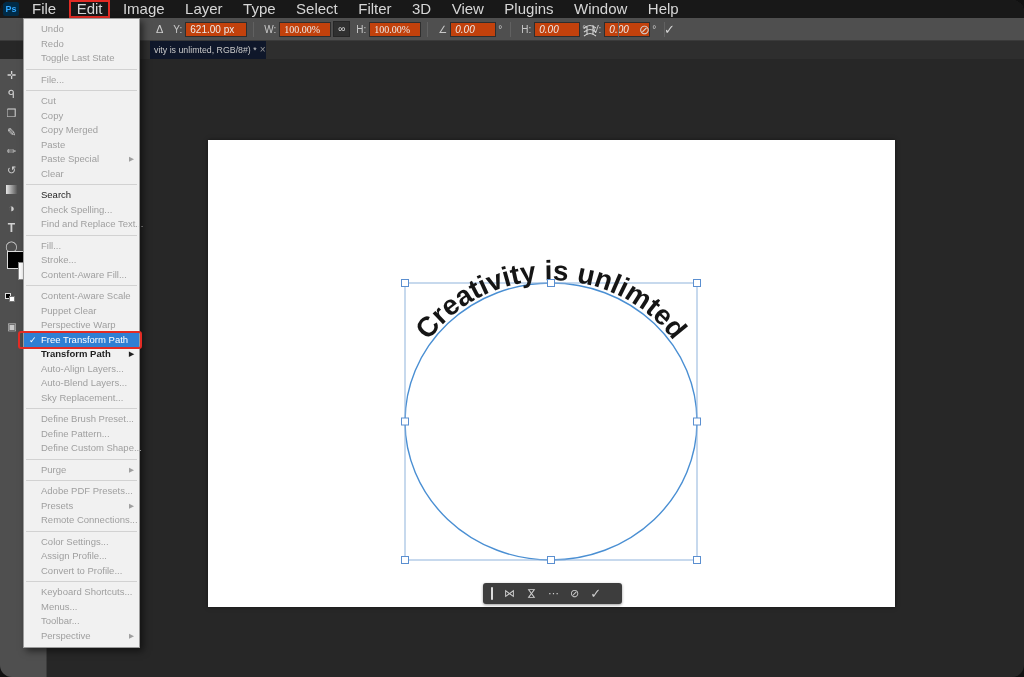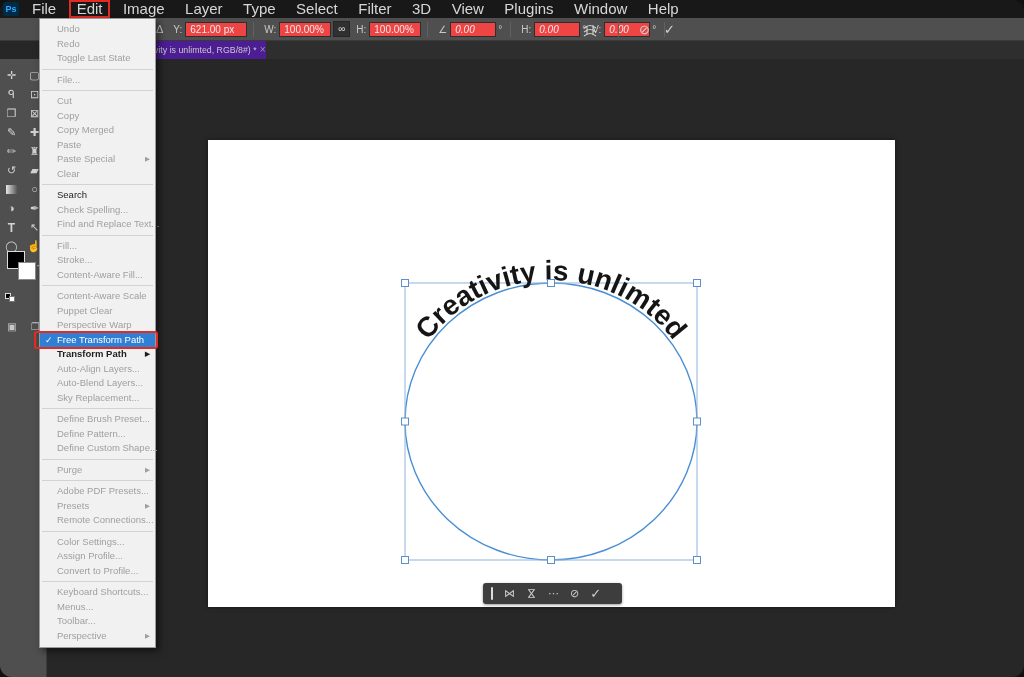--- a/index.html
+++ b/index.html
@@ -15,33 +15,33 @@
   .ps-logo { width:16px; height:14px; margin:0 5px 0 3px; background:#002b47;
     color:#31a8ff; font-size:9px; font-weight:bold; text-align:center; line-height:14px; border-radius:2px; }
   .mb-item { height:18px; line-height:18px; padding:0 8px; font-size:15px; color:#d6d6d6; position:relative; }
   .mb-item.annotated { outline:2px solid #e32b24; outline-offset:-2px; }
   
   .options-bar { position:absolute; left:0; top:18px; width:1024px; height:23px;
     background:#4f4f4f; border-bottom:1px solid #3a3a3a; display:flex; align-items:center;
     padding-left:156px; color:#d8d8d8; font-size:10px; z-index:10; }
   .ob-ref { font-size:11px; color:#cfcfcf; margin-right:6px; }
   .ob-label { margin:0 3px 0 4px; color:#c8c8c8; }
-  .ob-field { background:#ef4444; border:1px solid #2e2e2e; height:15px; line-height:13px;
+  .ob-field { background:#c2410c; border:1px solid #2e2e2e; height:15px; line-height:13px;
     padding:0 4px; color:#ececec; white-space:nowrap; }
-  .w-y { width:62px; } .w-wh { width:52px; } .w-sk { width:46px;font-style:italic; }
+  .w-y { width:62px; } .w-wh { width:52px;font-family:Liberation Serif, serif; } .w-sk { width:46px;font-style:italic; }
   .ob-sep { width:1px; height:15px; background:#616161; margin:0 6px; }
   .ob-link { width:17px; height:16px; background:#303030; border:1px solid #262626;
     color:#d8d8d8; text-align:center; line-height:14px; font-size:10px; margin:0 2px; }
   .ob-unit { margin:0 2px; color:#c8c8c8; }
   .ob-right { position:absolute; left:582px; top:0; height:23px; display:flex; align-items:center; gap:14px; }
   .ob-icon { color:#d6d6d6; font-size:13px; }
   .warp-svg { display:block; }
   
   .tabbar { position:absolute; left:47px; top:41px; width:977px; height:18px; background:#2e2e2e; z-index:5; }
-  .tab { position:absolute; left:103px; top:0; width:116px; height:18px; background:#4c1d95;
+  .tab { position:absolute; left:103px; top:0; width:116px; height:18px; background:#0f172a;
     color:#c9c9c9; font-size:8.8px; line-height:18px; padding:0 4px; display:flex; gap:3px;
     white-space:nowrap; overflow:hidden; }
   .tab-close { color:#9a9a9a; font-size:10px; }
   
   .toolbar { position:absolute; left:0; top:59px; width:47px; height:618px; background:#4f4f4f;
     border-right:1px solid #3c3c3c; z-index:20; }
   .tools { display:grid; grid-template-columns:23px 23px; justify-items:center;
     padding-top:9px; row-gap:4px; }
   .tool { width:18px; height:15px; display:flex; align-items:center; justify-content:center; }
   .tool-glyph { color:#d2d2d2; font-size:11px; line-height:1; }
@@ -62,21 +62,21 @@
   .canvas svg { display:block; }
   
   .transform-bar { position:absolute; left:483px; top:583px; width:139px; height:21px;
     background:#3d3d3d; border-radius:3px; display:flex; align-items:center; gap:11px;
     padding:0 8px; z-index:15; box-shadow:0 1px 3px rgba(0,0,0,.4); }
   .tb-grip { width:2px; height:13px; background:#dcdcdc; border-radius:1px; }
   .tb-icon { color:#cfcfcf; font-size:11px; line-height:1; }
   .tb-flip-v { display:inline-block; transform:rotate(90deg); }
   .tb-commit { font-size:13px; }
   
-  .edit-menu { position:absolute; left:39px; top:18px; width:117px; background:#f1f1f1;
+  .edit-menu { position:absolute; left:23px; top:18px; width:117px; background:#f1f1f1;
     border:1px solid #9b9b9b; box-shadow:3px 3px 7px rgba(0,0,0,.55); z-index:60; padding:3px 0 4px 0; }
   .menu-item { position:relative; height:14.5px; line-height:14.5px; font-size:9.5px;
     padding-left:17px; white-space:nowrap; overflow:visible; color:#9f9f9f; }
   .menu-item .check { position:absolute; left:5px; width:10px; font-size:9px; }
   .menu-item.enabled { color:#1e1e1e; }
   .menu-item.bold { font-weight:bold; color:#1e1e1e; }
   .menu-item.highlighted { background:#2f7fd4; color:#ffffff; }
   .menu-item.has-submenu::after { content:"▶"; position:absolute; right:5px; top:0; font-size:6.5px; }
   .menu-item.separator { height:7px; padding:0; }
   .menu-item.separator::before { content:""; position:absolute; left:2px; right:2px; top:3px; height:1px; background:#d2d2d2; }

